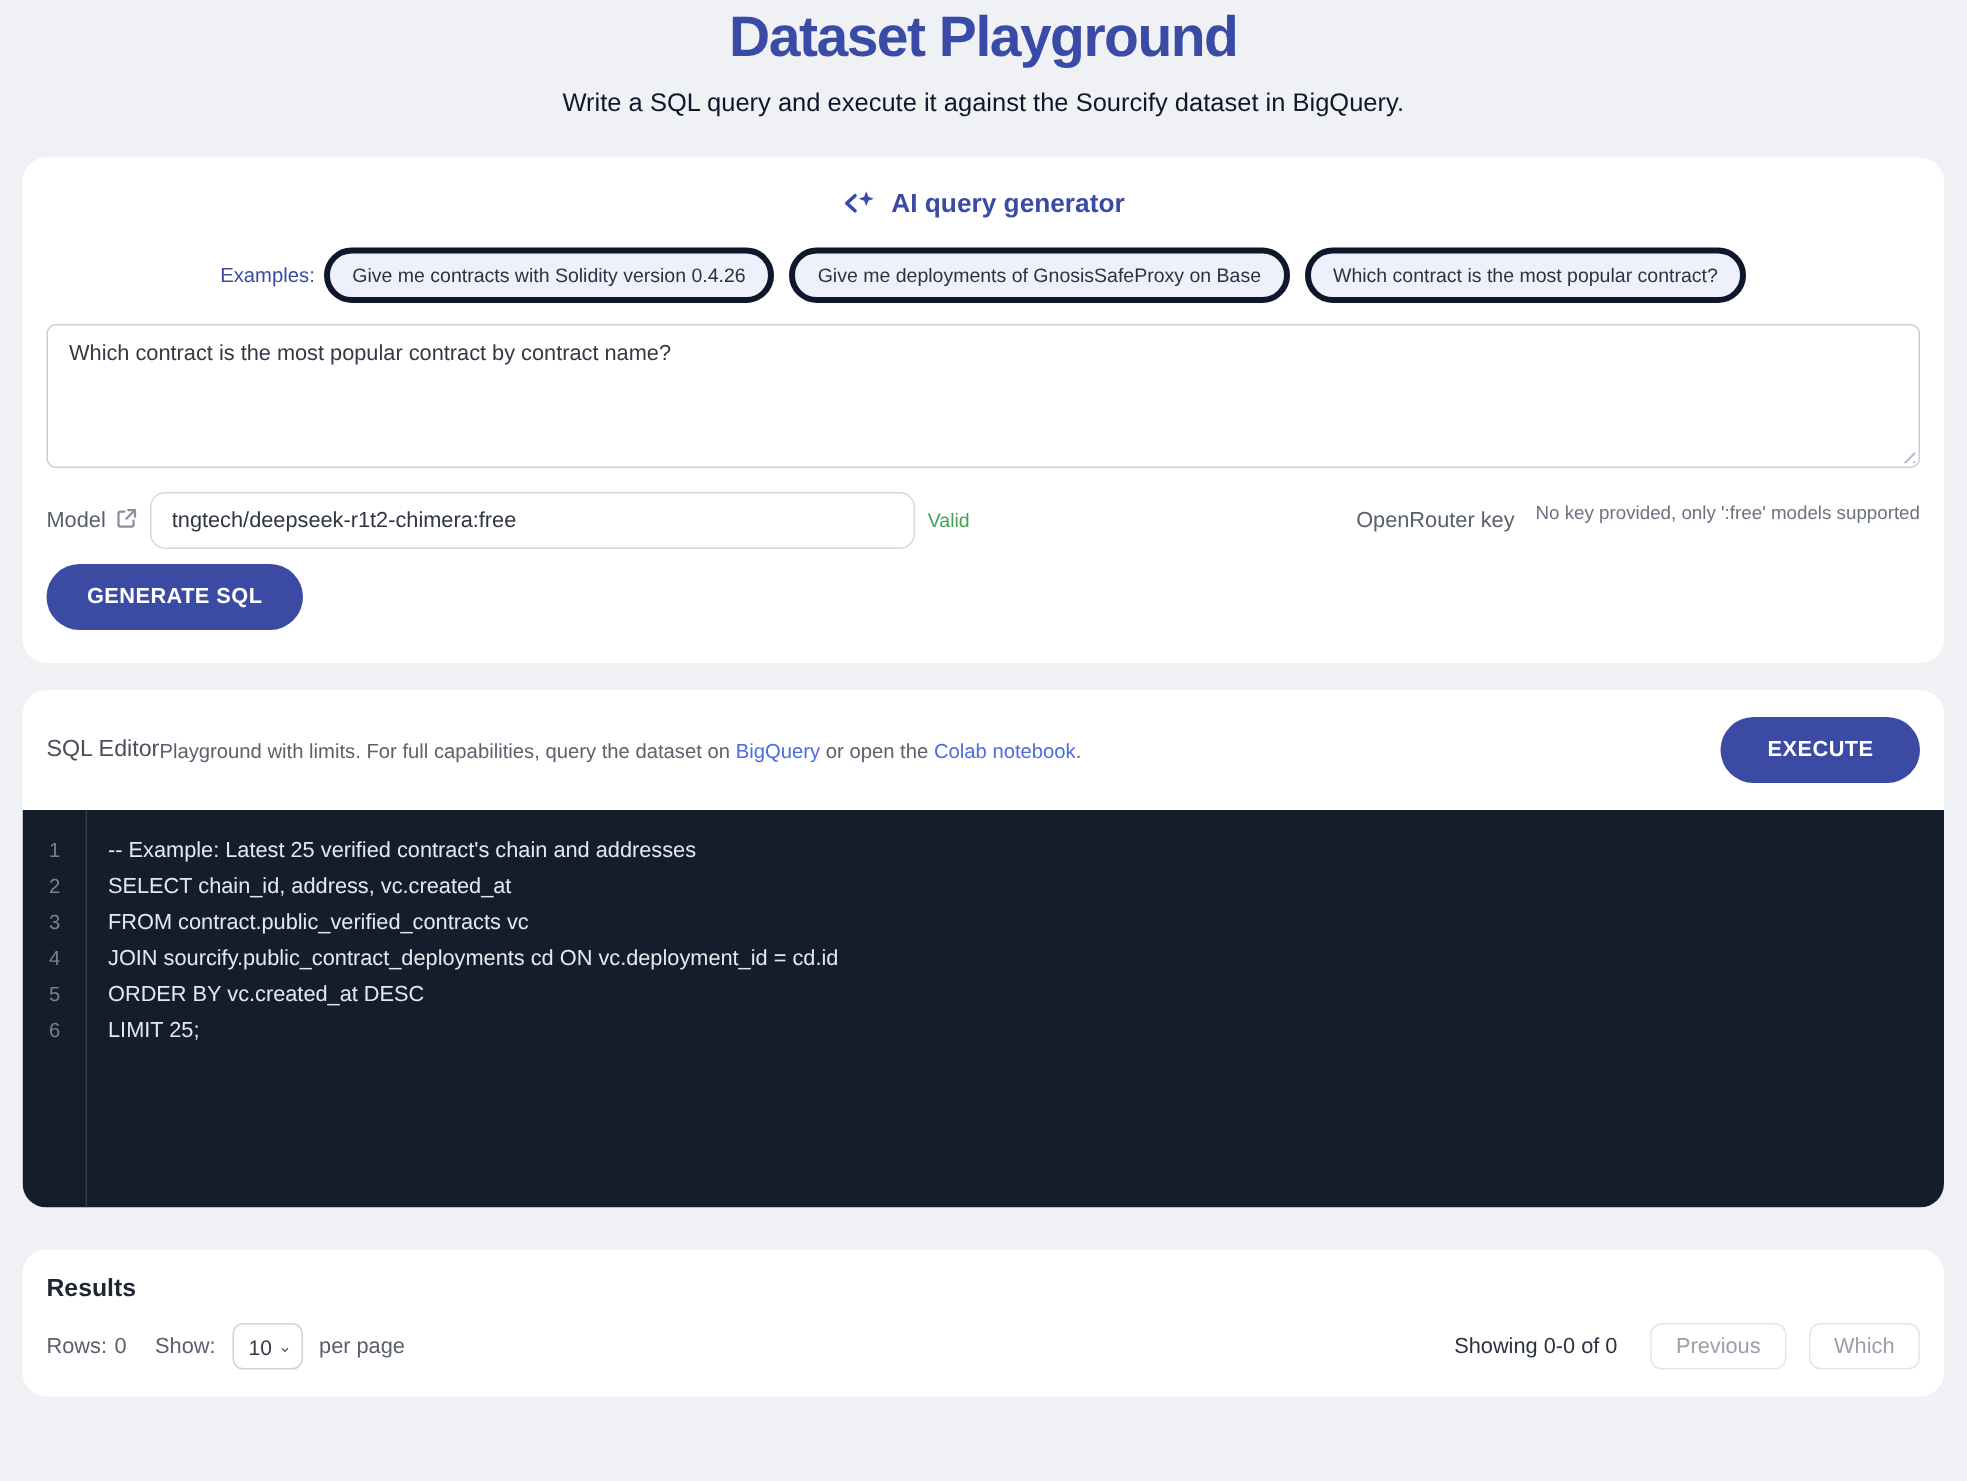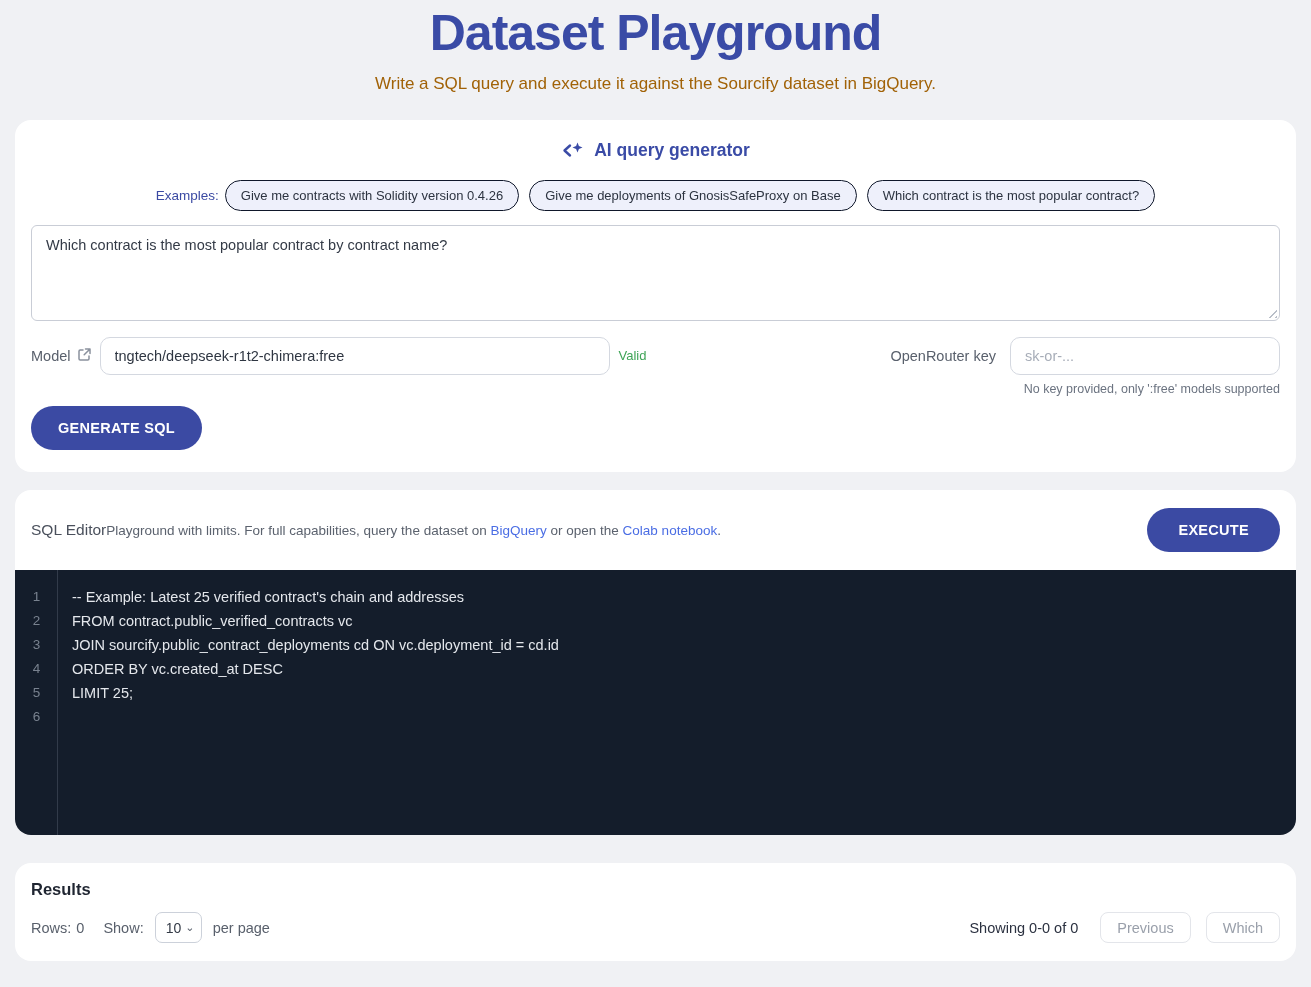--- a/index.html
+++ b/index.html
@@ -13,50 +13,50 @@
   :root {
     --accent: #3b4aa3;
     --title: #3a4ba6;
     --link: #4a6de4;
     --valid: #3fa457;
     --editor-bg: #141d2b;
   }
   .page-title {
     margin-top: 4px;
     text-align: center;
-    font-size: 50px;
+    font-size: 38px;
     font-weight: 700;
     letter-spacing: -1px;
     color: var(--title);
   }
   .page-subtitle {
     margin-top: 12px;
     text-align: center;
     font-size: 17px;
-    color: #a16207;
+    color: #0f172a;
   }
   .card {
     background: #ffffff;
     border-radius: 16px;
     margin: 0 15px;
   }
   
   .card-generator { margin-top: 26px; padding: 20px 16px 22px; }
   .gen-header {
     display: flex; justify-content: center; align-items: center; gap: 9px;
     color: var(--title); font-weight: 700; font-size: 17.5px;
   }
   .gen-header svg { display: block; }
   .examples-row {
     display: flex; justify-content: center; align-items: center;
     gap: 4px; margin-top: 19px; flex-wrap: nowrap;
   }
   .examples-label { color: var(--accent); font-size: 13.5px; font-weight: 500; margin-right: 2px; }
   .pill {
-    border: 1px solid #0f172a; background: #eef0fb; color: #2c3340;
+    border: 4px solid #0f172a; background: #eef0fb; color: #2c3340;
     font-size: 13px; border-radius: 999px; padding: 7px 15px;
     font-family: inherit; cursor: pointer; white-space: nowrap;
   }
   .prompt-wrap { position: relative; margin-top: 14px; }
   .prompt {
     display: block; width: 100%; height: 96px;
     border: 1px solid #c9cdd6; border-radius: 6px;
     padding: 11px 14px; font-size: 14.5px; color: #333a46;
     font-family: inherit; resize: none; outline: none; background: #fff;
   }
@@ -169,21 +169,20 @@
       <svg width="15" height="15" viewBox="0 0 15 15" fill="none">
         <path d="M6 3 H3.2 C2.5 3 2 3.5 2 4.2 V11.8 C2 12.5 2.5 13 3.2 13 H10.8 C11.5 13 12 12.5 12 11.8 V9" stroke="#8a919d" stroke-width="1.5" stroke-linecap="round"></path>
         <path d="M8.5 2 H13 V6.5 M13 2 L7.2 7.8" stroke="#8a919d" stroke-width="1.5" stroke-linecap="round" stroke-linejoin="round"></path>
       </svg>
     </span>
     <input class="input model-input" type="text" value="tngtech/deepseek-r1t2-chimera:free" style="">
     <span class="valid-badge">Valid</span>
     <div class="spacer"></div>
     <span class="field-label">OpenRouter key</span>
     <div class="key-col">
-      <input class="input key-input" type="text" placeholder="sk-or-..." style="">
       <div class="key-hint">No key provided, only ':free' models supported</div>
     </div>
   </div>
 
   <button class="btn-primary">GENERATE SQL</button>
 </section>
 
 <section class="card card-editor">
   <div class="editor-header">
     <span class="editor-title">SQL Editor</span>
@@ -199,20 +198,21 @@
     <div class="gutter">
         <span class="ln">1</span>
         <span class="ln">2</span>
         <span class="ln">3</span>
         <span class="ln">4</span>
         <span class="ln">5</span>
         <span class="ln">6</span>
       </div>
     <div class="codecol">
         <div class="code-line">-- Example: Latest 25 verified contract's chain and addresses</div>
+        <div class="code-line">SELECT chain_id, address, vc.created_at</div>
         <div class="code-line">FROM contract.public_verified_contracts vc</div>
         <div class="code-line">JOIN sourcify.public_contract_deployments cd ON vc.deployment_id = cd.id</div>
         <div class="code-line">ORDER BY vc.created_at DESC</div>
         <div class="code-line">LIMIT 25;</div>
       </div>
   </div>
 </section>
 
 <section class="card card-results">
   <div class="results-title">Results</div>

